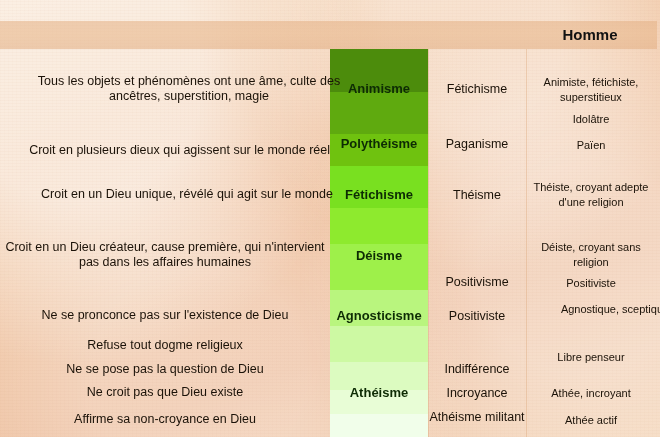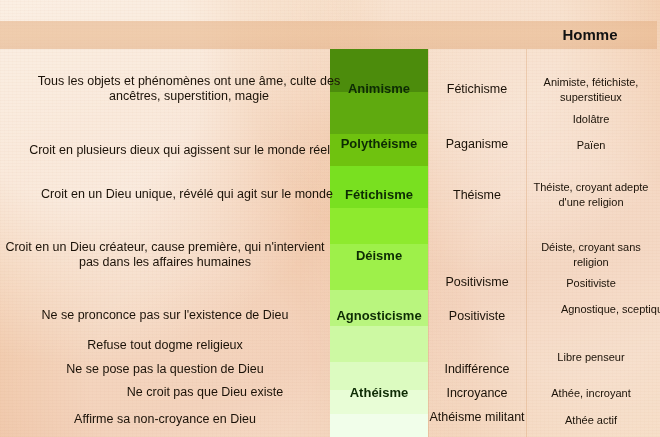--- a/index.html
+++ b/index.html
@@ -146,21 +146,21 @@
       <div class="green-label" style="top: 385px;">Athéisme</div>
     </div>
   <div id="attitudes-col">
       <div class="cell col-attitudes" style="top: 74px; left: 10px; width: 310px; margin-left: 24px;">Tous les objets et phénomènes ont une âme, culte des ancêtres, superstition, magie</div>
       <div class="cell col-attitudes" style="top: 143px; left: 0px; width: 330px; text-align: right;">Croit en plusieurs dieux qui agissent sur le monde réel</div>
       <div class="cell col-attitudes" style="top: 187px; left: 0px; width: 374px;">Croit en un Dieu unique, révélé qui agit sur le monde</div>
       <div class="cell col-attitudes" style="top: 240px; left: 0px; width: 330px;">Croit en un Dieu créateur, cause première, qui n'intervient pas dans les affaires humaines</div>
       <div class="cell col-attitudes" style="top: 308px; left: 0px; width: 330px;">Ne se pronconce pas sur l'existence de Dieu</div>
       <div class="cell col-attitudes" style="top: 338px; left: 0px; width: 330px;">Refuse tout dogme religieux</div>
       <div class="cell col-attitudes" style="top: 362px; left: 0px; width: 330px;">Ne se pose pas la question de Dieu</div>
-      <div class="cell col-attitudes" style="top: 385px; left: 0px; width: 330px; padding-left: 40px;">Ne croit pas que Dieu existe</div>
+      <div class="cell col-attitudes" style="top: 385px; left: 0px; width: 330px;">Ne croit pas que Dieu existe</div>
       <div class="cell col-attitudes" style="top: 412px; left: 0px; width: 330px;">Affirme sa non-croyance en Dieu</div>
     </div>
   <div id="synonymes-col">
       <div class="cell col-synonyme" style="top: 82px;">Fétichisme</div>
       <div class="cell col-synonyme" style="top: 137px;">Paganisme</div>
       <div class="cell col-synonyme" style="top: 188px;">Théisme</div>
       <div class="cell col-synonyme" style="top: 275px;">Positivisme</div>
       <div class="cell col-synonyme" style="top: 309px;">Positiviste</div>
       <div class="cell col-synonyme" style="top: 362px;">Indifférence</div>
       <div class="cell col-synonyme" style="top: 386px;">Incroyance</div>

